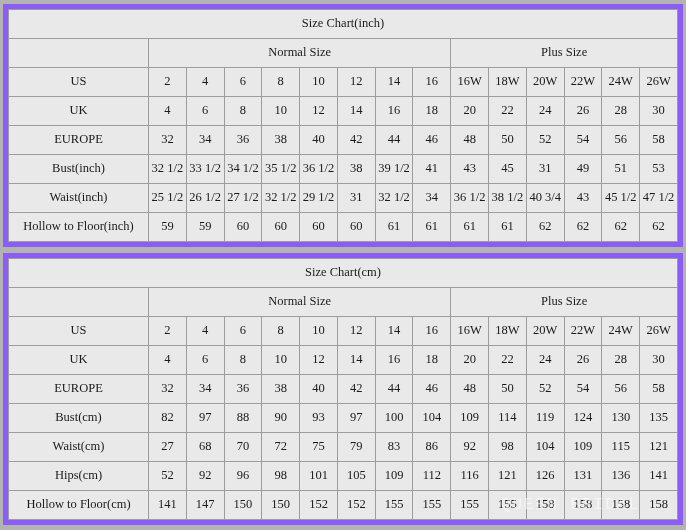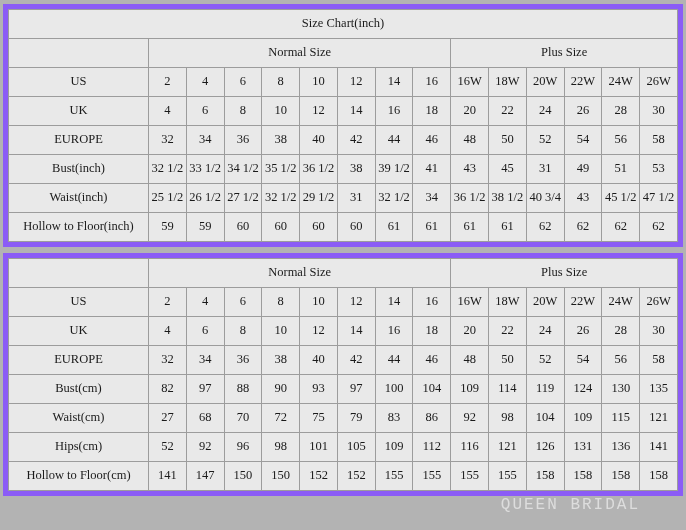--- a/index.html
+++ b/index.html
@@ -208,20 +208,23 @@
   </div>
 
   <div class="chart-block">
     <table class="size-table">
       <colgroup>
         <col style="width:140px">
         <col span="14">
       </colgroup>
       <tbody>
         <tr>
+          <td class="title-cell" colspan="15">Size Chart(cm)</td>
+        </tr>
+        <tr>
           <td class="blank-corner"></td>
           <td class="group-cell" colspan="8">Normal Size</td>
           <td class="group-cell" colspan="6">Plus Size</td>
         </tr>
         <tr>
           <td class="rowlabel">US</td>
           <td>2</td>
           <td>4</td>
           <td>6</td>
           <td>8</td>

